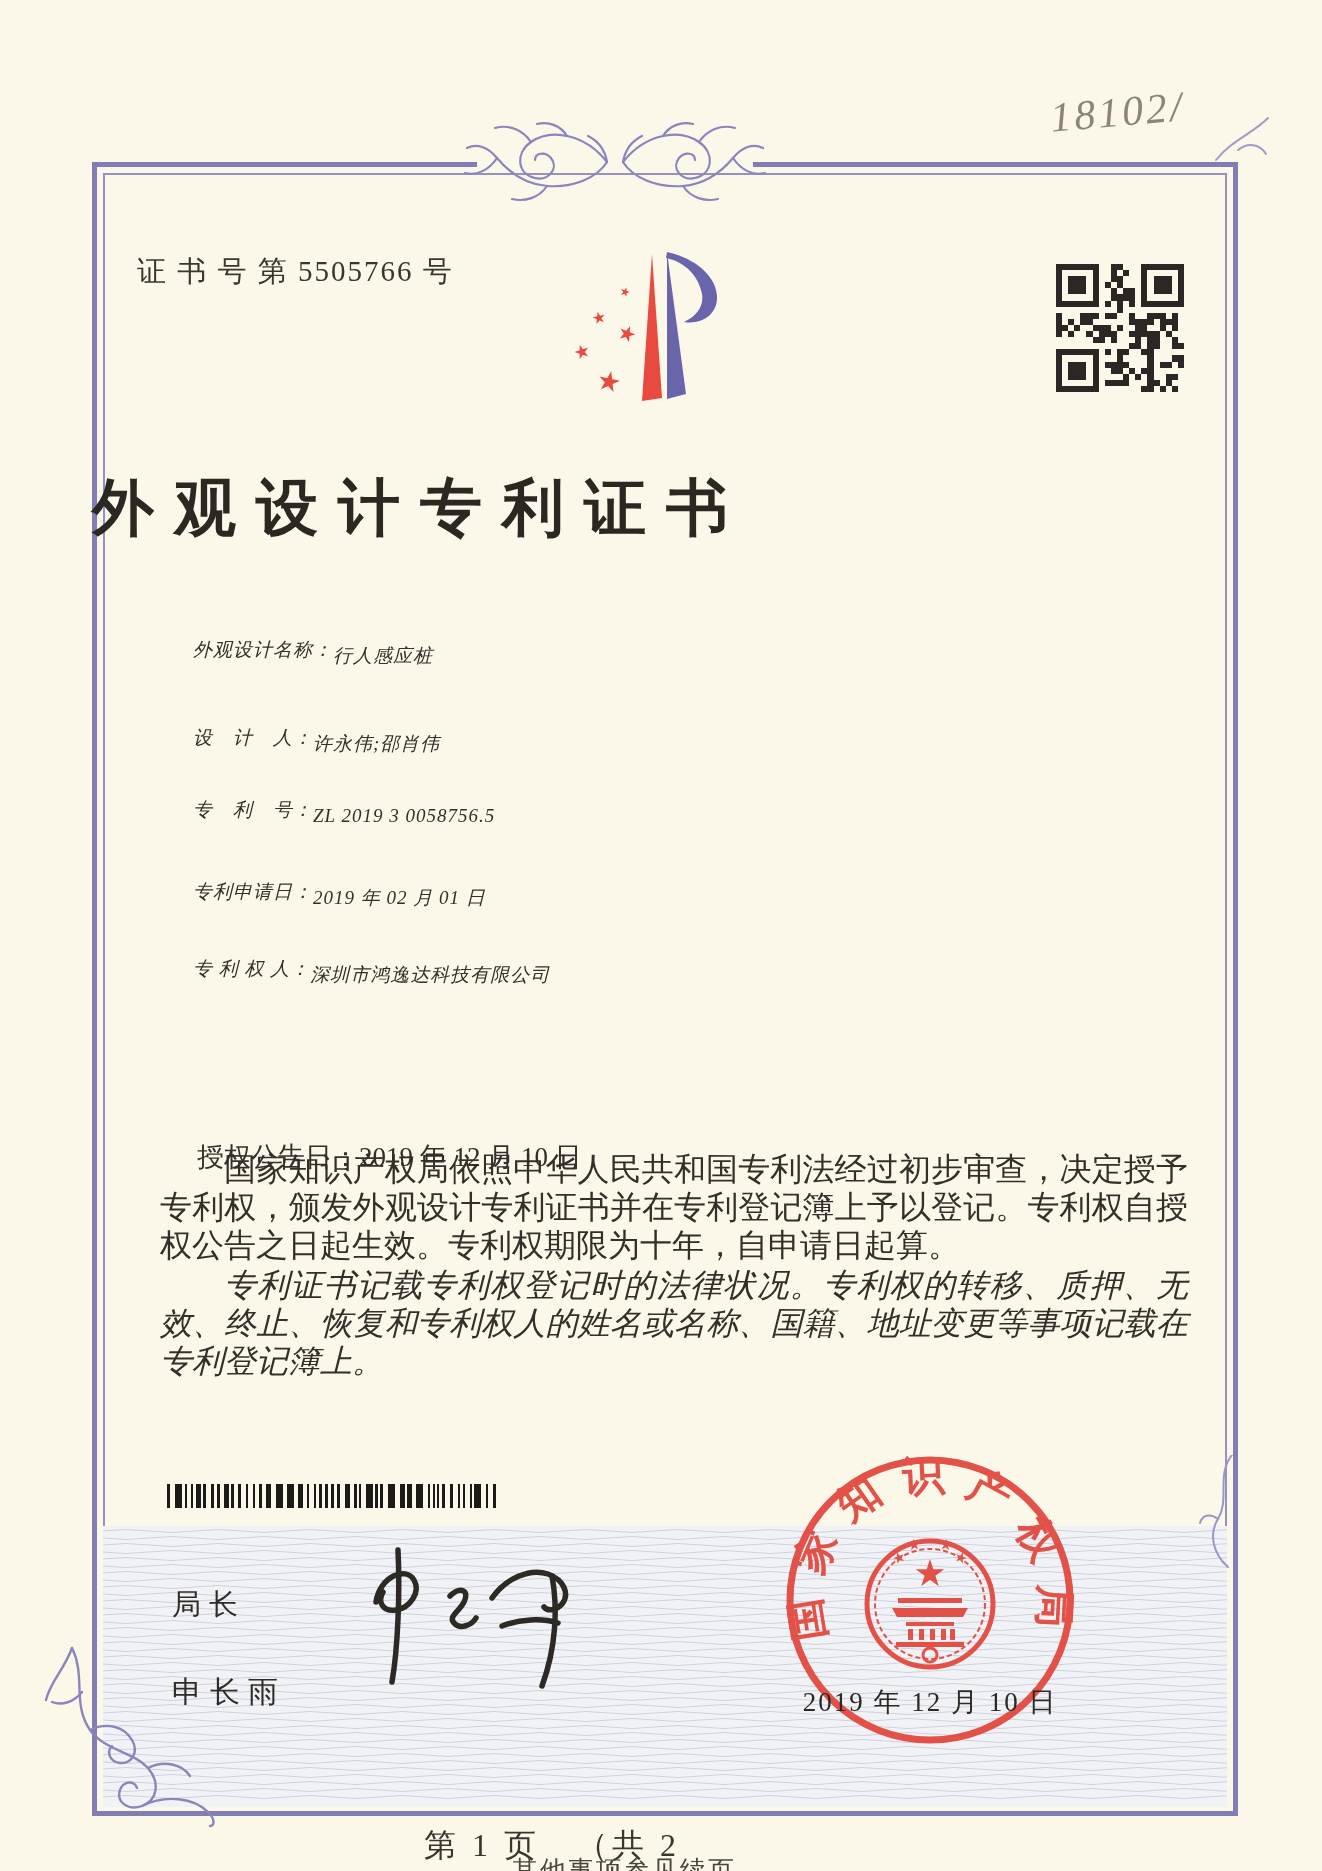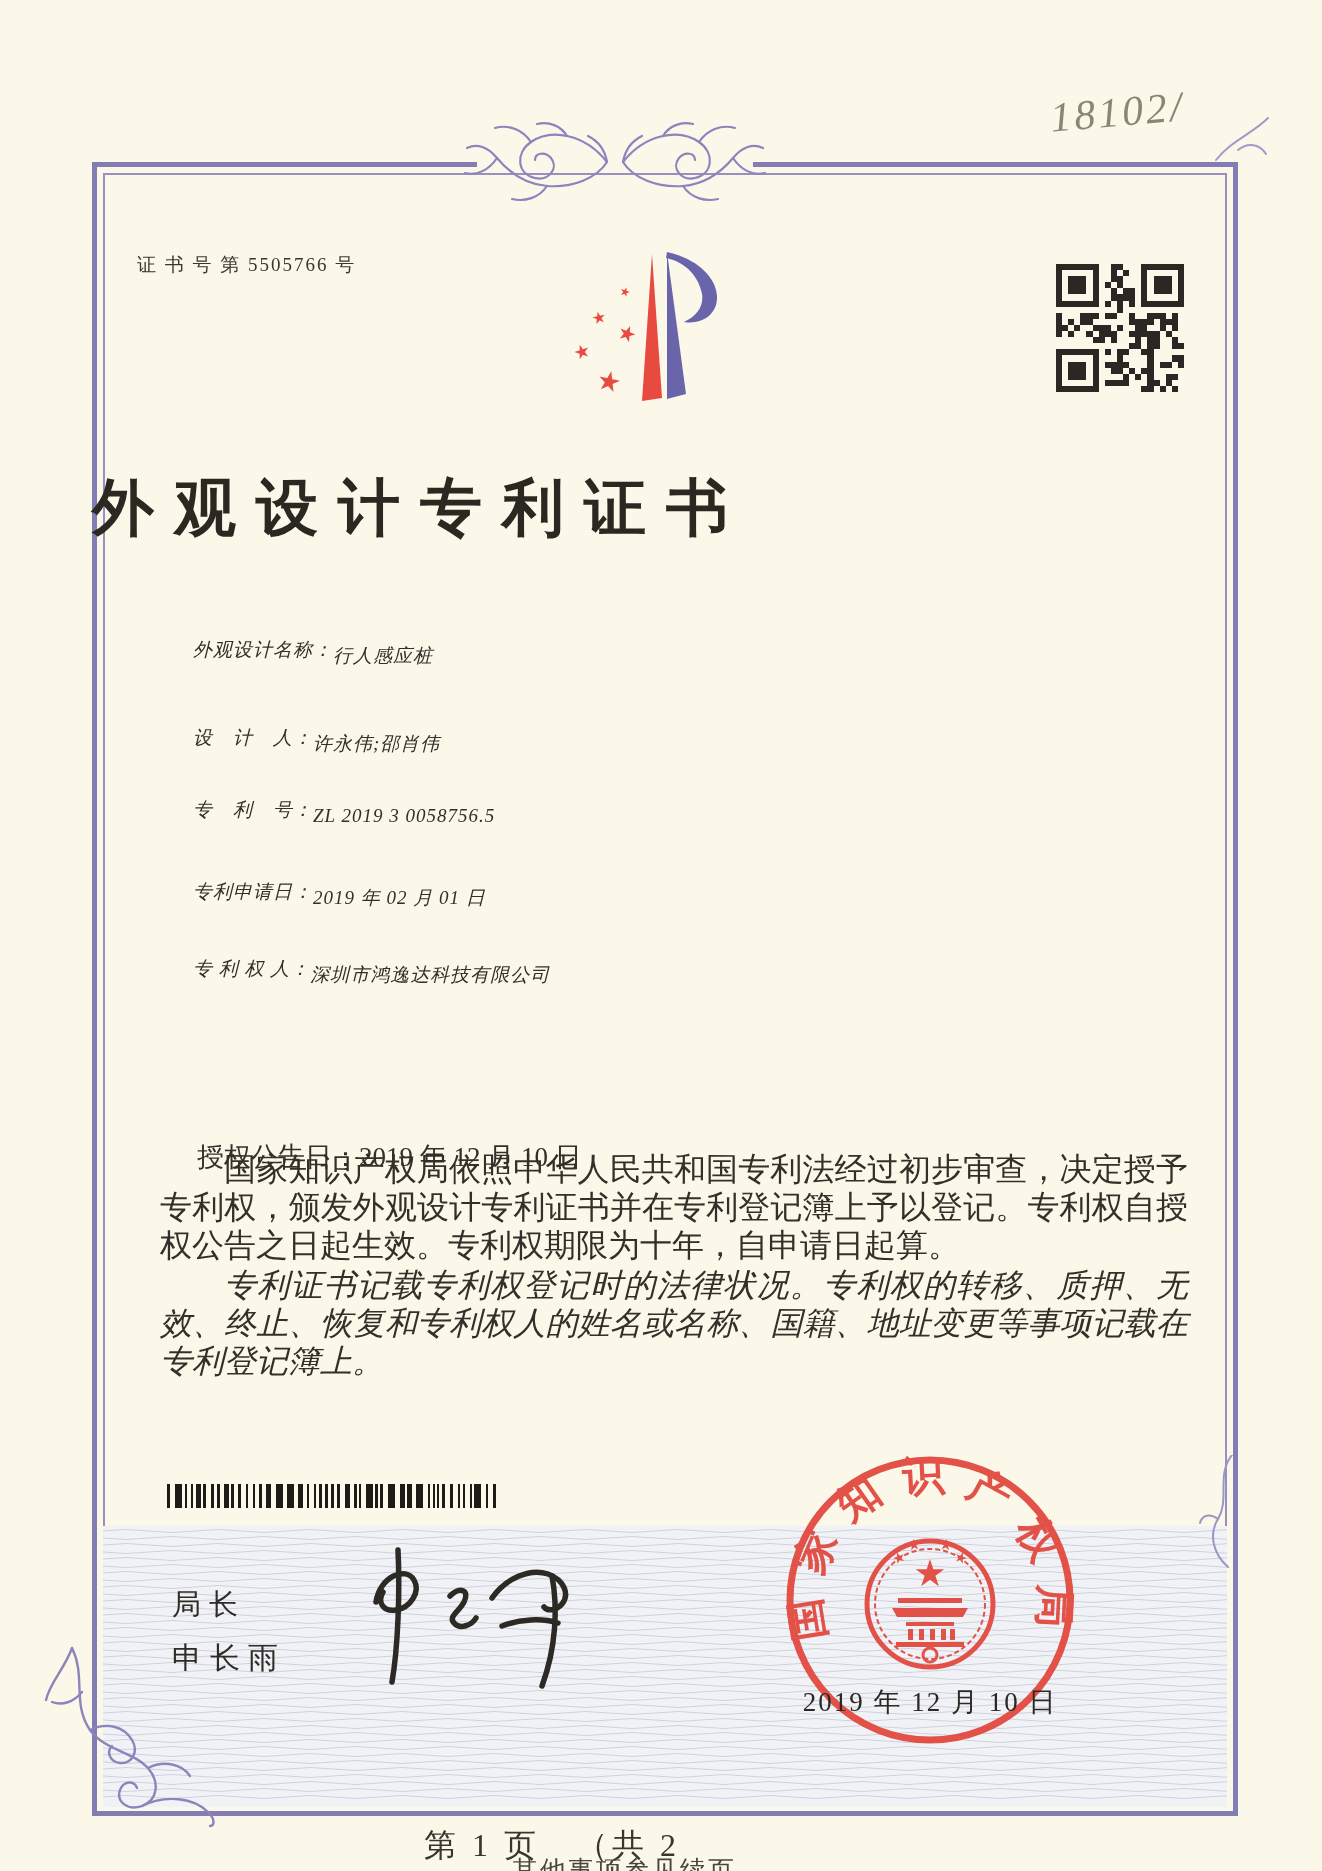--- a/index.html
+++ b/index.html
@@ -18,42 +18,42 @@
 
   #frame {
     left:92px; top:162px; width:1146px; height:1654px;
     border:5px solid #827db3;
   }
   #frame-inner {
     position:absolute; left:6px; top:6px; right:6px; bottom:6px;
     border:2px solid #9691c0;
   }
 
-  #cert-no { left:137px; top:252px; font-size:19px; letter-spacing:2px; color:#3a362f; }
+  #cert-no { left:137px; top:252px; font-size:29px; letter-spacing:2px; color:#3a362f; }
 
   #title {
     left:92px; top:466px; width:1060px; 
     font-size:62px; font-weight:bold; letter-spacing:20px; color:#2b2721;
   }
 
   .field-row { left:170px; font-size:19px; color:#332f29; white-space:pre; letter-spacing:1px;font-style:italic; }
   .fvalue { display:inline-block; vertical-align:top; white-space:pre-line; line-height:37px; }
   #grant-row { left:170px; top:1108px; font-size:27px; color:#332f29; white-space:pre; width:980px; }
   #grant-pair2 { position:absolute; left:473px; top:0; white-space:pre; }
 
   #body-text {
     left:160px; top:1150px; width:1028px;
     font-size:32px; line-height:38px; text-align:justify; color:#332f29;
   }
   #body-text p { text-indent:2em; }
   #body-text p + p { margin-top:2px;font-style:italic; }
 
   #director-title { left:172px; top:1585px; font-size:29px; letter-spacing:8px;
     font-family:"Liberation Sans","DejaVu Sans",sans-serif; color:#2f2b26; }
-  #director-name { left:172px; top:1638px; font-size:30px; letter-spacing:8px;
+  #director-name { left:172px; top:1672px; font-size:30px; letter-spacing:8px;
     font-family:"Liberation Sans","DejaVu Sans",sans-serif; color:#2f2b26; }
 
   #seal-box { left:782px; top:1452px; width:296px; height:296px; }
   #seal-date {
     position:absolute; left:8px; top:232px; width:280px; text-align:center;
     font-size:27px; color:#2c2925; letter-spacing:2px; white-space:pre;
   }
 
   #footer-page { left:402px; top:1776px; width:300px; text-align:center;
     font-size:32px; letter-spacing:4px; color:#3a362f;margin-top:48px; }

